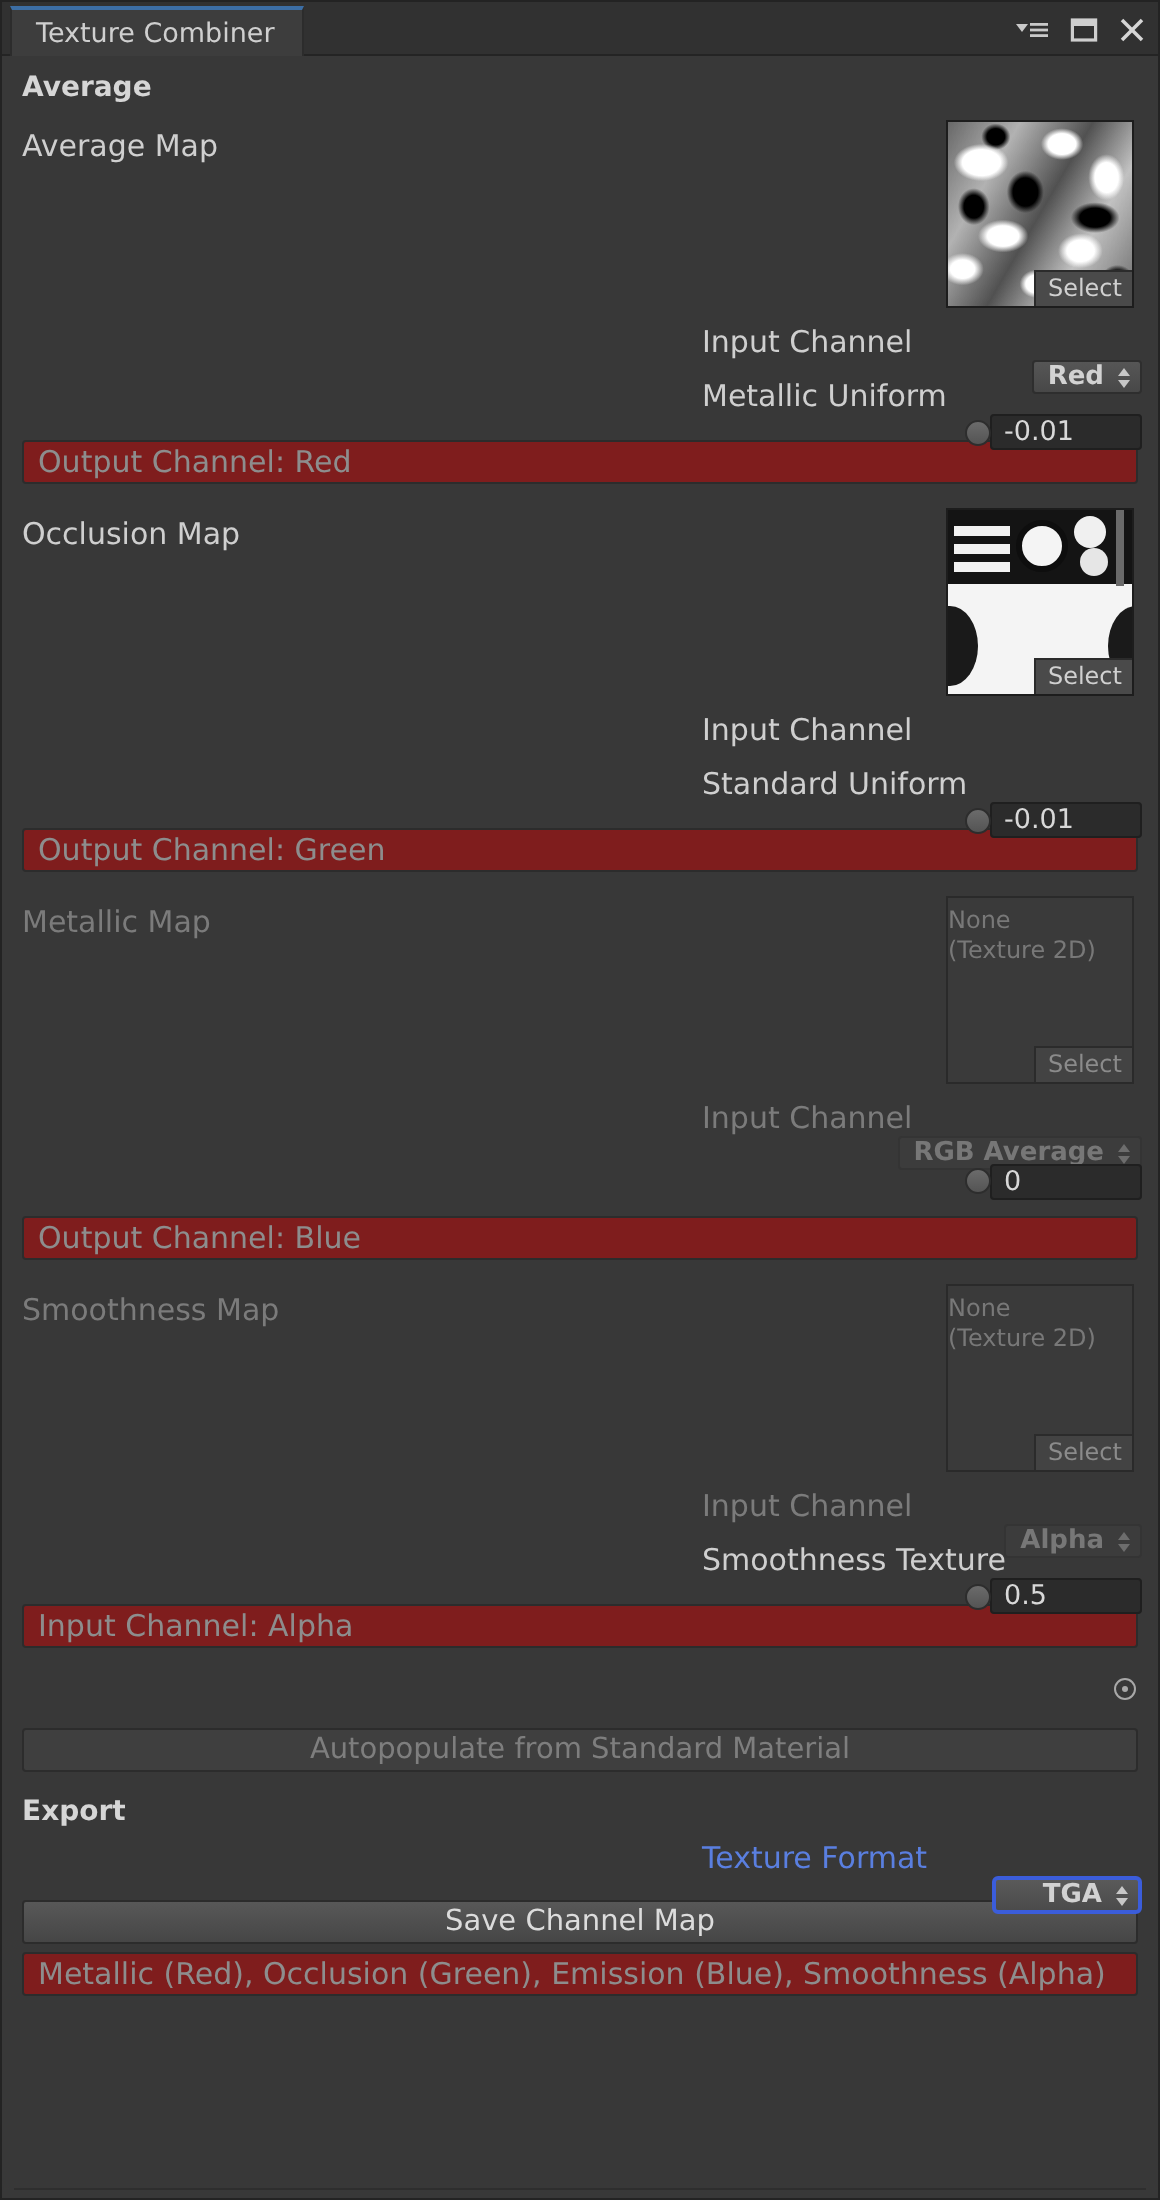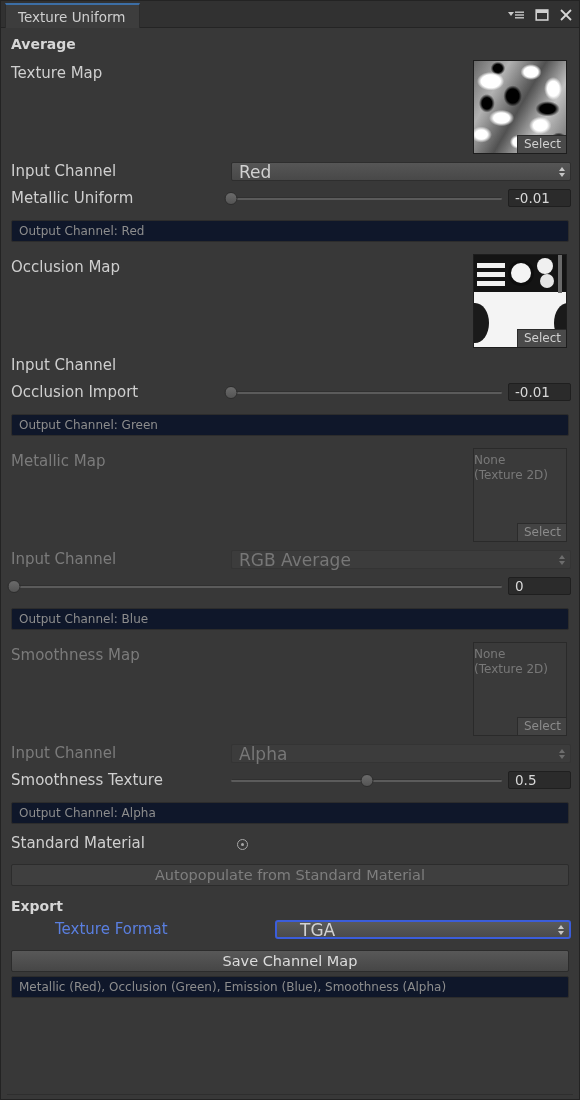--- a/index.html
+++ b/index.html
@@ -136,21 +136,21 @@
   }
   .oc-bottomleft, .oc-bottomright {
     position: absolute; border-radius: 50%;
     background: #1a1a1a;
   }
 
   
   .field-row {
     position: relative;
     height: 27px;
-    display: flex; align-items: flex-start;
+    display: flex; align-items: flex-end; flex-direction: column;
   }
   .field-label {
     width: 222px;
     padding-left: 2px;
     font-size: 15px;
     color: #cfcfcf;
     white-space: nowrap;
   }
   .field-label.dim { color: #7b7b7b; }
   .field-label.accent { color: #5a7fe0; margin-left: 44px; }
@@ -159,21 +159,22 @@
   .dropdown {
     position: relative;
     flex: 1;
     height: 19px;
     background: linear-gradient(#565656, #484848);
     border: 1px solid #2e2e2e;
     border-radius: 2px;
     display: flex; align-items: center;
     padding: 0 18px 0 7px;
     color: #d2d2d2;
-    font-size: 17px;
+    font-size: 13px;
+    font-weight: bold;
   }
   .dropdown.disabled {
     background: #3c3c3c;
     border-color: #343434;
     color: #777;
   }
   .dropdown.focused {
     border: 2px solid #3b5ddb;
     background: linear-gradient(#5a5a5a, #4b4b4b);
     border-radius: 3px;
@@ -217,41 +218,41 @@
   }
   .slider-handle {
     position: absolute;
     width: 13px; height: 13px;
     border-radius: 50%;
     background: linear-gradient(#6b6b6b, #545454);
     border: 1px solid #2d2d2d;
     transform: translateX(-50%);
   }
   .num-field {
-    width: 63px; height: 18px;
+    width: 76px; height: 18px;
     background: #2b2b2b;
     border: 1px solid #1f1f1f;
     border-radius: 2px;
     color: #d8d8d8;
     font-size: 13.5px;
     display: flex; align-items: center;
     padding-left: 6px;
   }
 
   
   .helpbox {
     margin: 4px 2px 0 2px;
     height: 22px;
-    background: #0f172a;
+    background: #7f1d1d;
     border: 1px solid #2c2c2c;
     border-radius: 2px;
     display: flex; align-items: center;
     padding-left: 7px;
     color: #8d8d8d;
-    font-size: 12px;
+    font-size: 15px;
   }
 
   
   .object-field {
     flex: 1;
     height: 20px;
     background: #2c2c2c;
     border: 1px solid #1f1f1f;
     border-radius: 2px;
     display: flex; align-items: center;
@@ -310,21 +311,21 @@
     background: #2e2e2e;
   }
 </style>
 </head>
 <body>
 
 <div id="window">
 
   <div id="titlebar">
     <div id="tab">
-      <span>Texture Uniform</span>
+      <span>Texture Combiner</span>
     </div>
     <div id="titlebar-buttons">
       <span class="tb-btn">
         <svg width="18" height="12" viewBox="0 0 18 12">
           <polygon points="1,3 7,3 4,7" fill="#c9c9c9"></polygon>
           <rect x="8" y="2.5" width="9" height="1.4" fill="#c9c9c9"></rect>
           <rect x="8" y="5.3" width="9" height="1.4" fill="#c9c9c9"></rect>
           <rect x="8" y="8.1" width="9" height="1.4" fill="#c9c9c9"></rect>
         </svg>
       </span>
@@ -341,21 +342,21 @@
         </svg>
       </span>
     </div>
   </div>
 
   <div id="content">
 
     <div class="section-header">Average</div>
 
     <div class="map-block">
-      <div class="map-label">Texture Map</div>
+      <div class="map-label">Average Map</div>
       <div class="thumb">
         <div class="tex-metallic"></div>
         <div class="select-btn">Select</div>
       </div>
     </div>
     <div class="field-row">
       <div class="field-label">Input Channel</div>
       <div class="dropdown">
         <span>Red</span>
         <span class="dd-arrows">
@@ -393,21 +394,21 @@
           <div class="oc-bottomleft" style="left:-13px; top:48px; width:28px; height:40px;"></div>
           <div class="oc-bottomright" style="left:80px;  top:48px; width:28px; height:40px;"></div>
         </div>
         <div class="select-btn">Select</div>
       </div>
     </div>
     <div class="field-row">
       <div class="field-label">Input Channel</div>
     </div>
     <div class="field-row">
-      <div class="field-label">Occlusion Import</div>
+      <div class="field-label">Standard Uniform</div>
       <div class="slider-wrap">
         <div class="slider">
           <div class="slider-track"></div>
           <div class="slider-handle" style="left: 0%;"></div>
         </div>
         <div class="num-field">-0.01</div>
       </div>
     </div>
     <div class="helpbox">Output Channel: Green</div>
 
@@ -469,26 +470,25 @@
     <div class="field-row">
       <div class="field-label">Smoothness Texture</div>
       <div class="slider-wrap">
         <div class="slider">
           <div class="slider-track"></div>
           <div class="slider-handle" style="left: 50%;"></div>
         </div>
         <div class="num-field">0.5</div>
       </div>
     </div>
-    <div class="helpbox">Output Channel: Alpha</div>
+    <div class="helpbox">Input Channel: Alpha</div>
 
     <div class="sep-gap"></div>
 
     <div class="field-row">
-      <div class="field-label">Standard Material</div>
       <div class="picker">
         <span class="picker-ring"></span>
       </div>
     </div>
     <div class="wide-btn disabled">Autopopulate from Standard Material</div>
 
     <div class="section-header export">Export</div>
 
     <div class="field-row">
       <div class="field-label accent">Texture Format</div>

